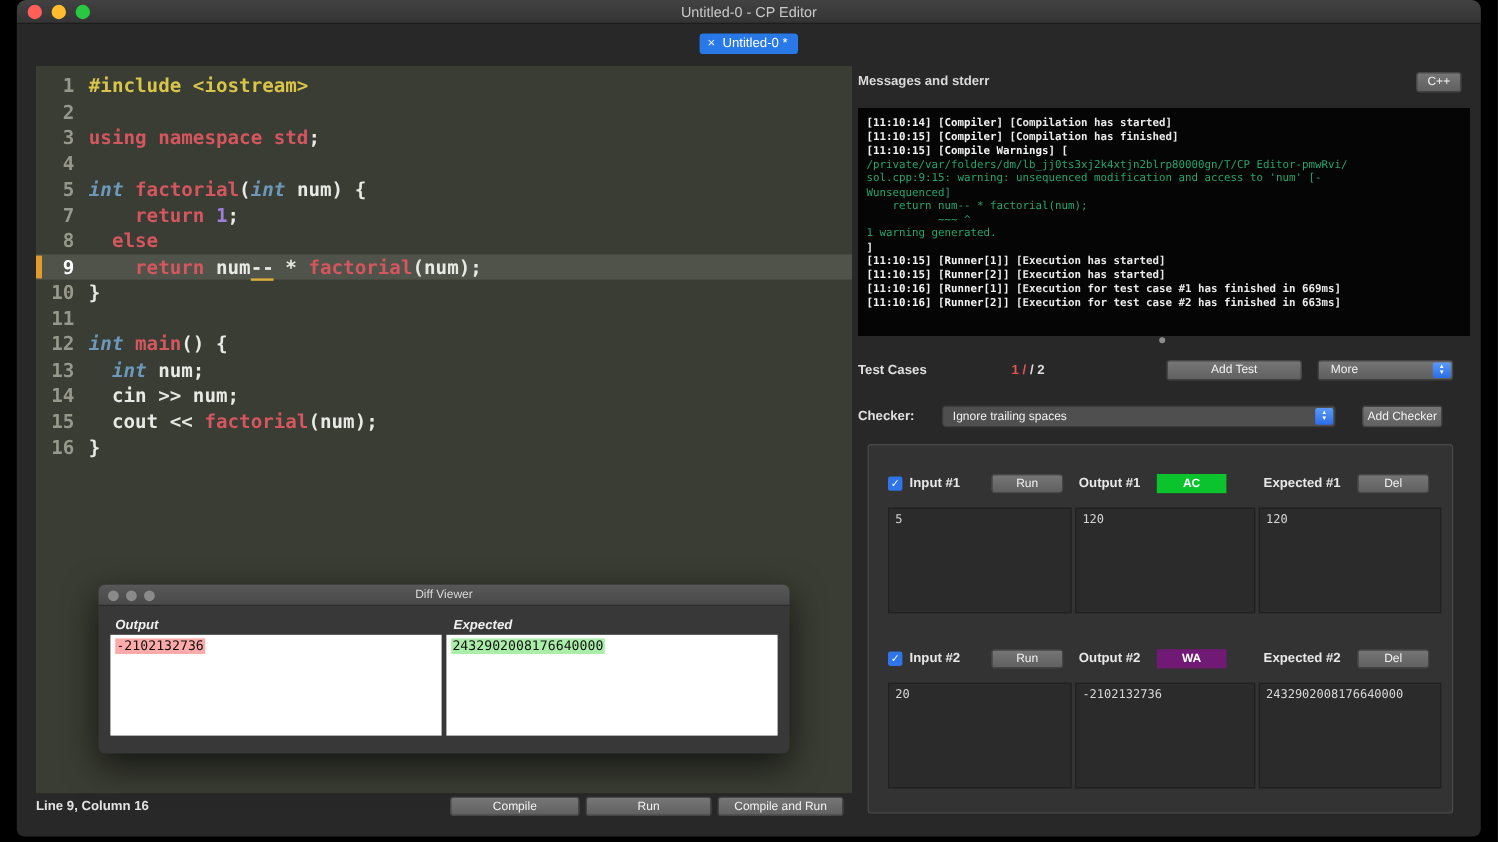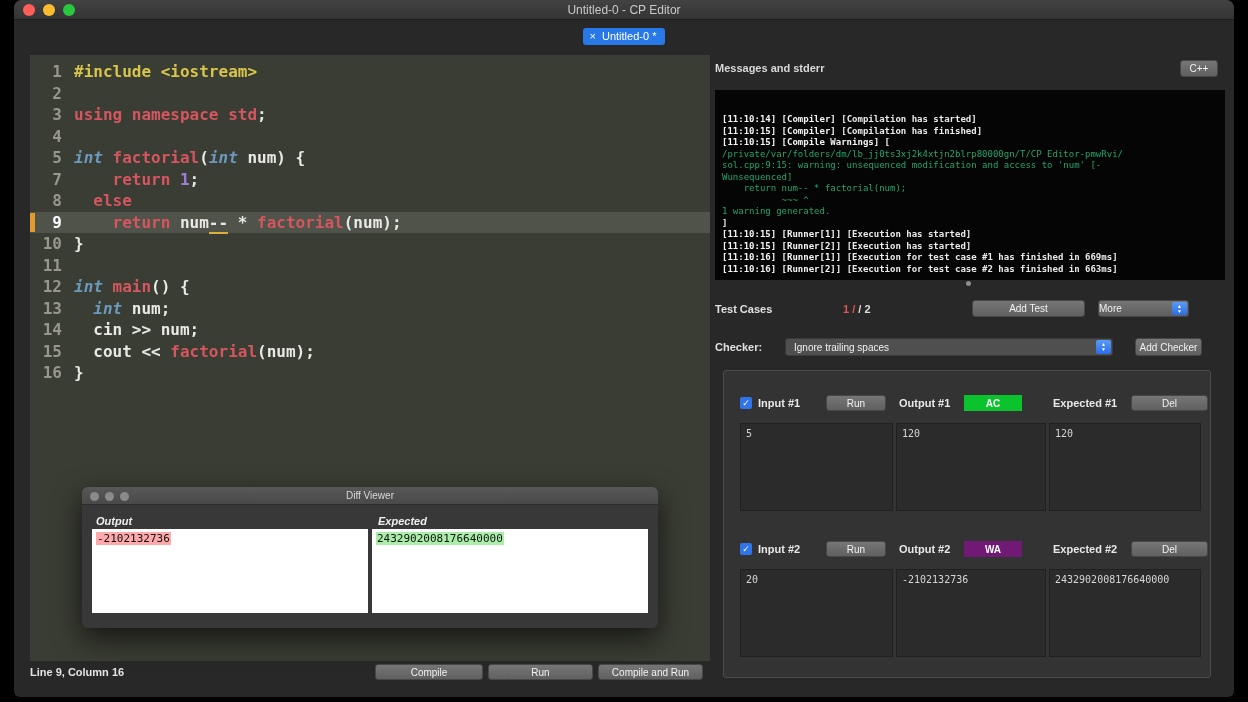--- a/index.html
+++ b/index.html
@@ -64,33 +64,33 @@
   .diff-pane { position:absolute; top:42px; width:276px; height:84px; background:#fff;
                font-family:"DejaVu Sans Mono",monospace; font-size:11px; color:#111; padding:3px 4px; }
   .diff-pane.out { left:10px; } .diff-pane.exp { left:290px; }
   .hl-red { background:#ffaaaa; padding:0 1px; }
   .hl-green { background:#aaeeaa; padding:0 1px; }
 
   
   .messages-title { position:absolute; left:701px; top:62px; font-size:11px; font-weight:bold; color:#d9d9d9; }
   .lang-btn { position:absolute; left:1166px; top:60px; width:38px; height:17px; }
   .console { position:absolute; left:701px; top:90px; width:510px; height:190px; background:#050505;
-             padding:24px 7px; overflow:hidden; font-family:"DejaVu Sans Mono",monospace; font-size:9px; }
+             padding:8px 7px; overflow:hidden; font-family:"DejaVu Sans Mono",monospace; font-size:9px; }
   .log-line { line-height:11.5px; white-space:pre; }
   .seg-b { color:#f4f4f4; font-weight:bold; }
   .seg-w { color:#eaeaea; font-weight:bold; }
   .seg-g { color:#23a56d; }
   .split-dot { position:absolute; left:952px; top:281px; width:5px; height:5px; border-radius:50%; background:#8d8d8d; }
 
   .tc-title { position:absolute; left:701px; top:303px; font-size:11px; font-weight:bold; color:#e0e0e0; }
   .tc-summary { position:absolute; left:829px; top:303px; font-size:11px; font-weight:bold; white-space:pre; }
   .add-test-btn { position:absolute; left:958px; top:300px; width:113px; height:17px; }
   .combo { position:relative; background:linear-gradient(#757575,#5e5e5e); border:1px solid #454545;
            border-radius:3px; color:#f0f0f0; font-size:10px; display:flex; align-items:center; }
-  .more-combo { position:absolute; left:1084px; top:300px; width:91px; height:17px; }
+  .more-combo { position:absolute; left:1084px; top:300px; width:113px; height:17px; padding-left:10px; }
   .combo-stepper { position:absolute; right:1px; top:1px; bottom:1px; width:15px;
                    background:linear-gradient(#5a9bf7,#2a6de8); border-radius:2px;
                    display:flex; flex-direction:column; align-items:center; justify-content:center;
                    color:#fff; font-size:5px; line-height:5px; }
   .checker-label { position:absolute; left:701px; top:341px; font-size:11px; font-weight:bold; color:#e0e0e0; }
   .checker-combo { position:absolute; left:771px; top:338px; width:328px; height:18px;
                    background:#4f4f4f; border:1px solid #3a3a3a; padding-left:8px; }
   .add-checker-btn { position:absolute; left:1121px; top:338px; width:67px; height:18px; }
 
   .test-panel { position:absolute; left:709px; top:370px; width:488px; height:308px;
@@ -100,21 +100,21 @@
   .case-head > * { position:absolute; top:0; }
   .checkbox { left:16px; top:2px; width:12px; height:12px; background:#2f74e8; border-radius:2px;
               color:#fff; font-size:9px; line-height:12px; text-align:center; }
   .case-label { font-size:11px; font-weight:bold; color:#e8e8e8; line-height:17px; }
   .input-label { left:34px; }
   .run-btn { left:102px; width:60px; height:16px; }
   .output-label { left:175px; }
   .verdict { left:240px; width:58px; height:16px; color:#fff; font-size:10px; font-weight:bold;
              display:flex; align-items:center; justify-content:center; }
   .expected-label { left:329px; }
-  .del-btn { left:407px; width:77px; height:16px; }
+  .del-btn { left:407px; width:60px; height:16px; }
   .case-boxes { position:relative; height:88px; margin-top:11px; }
   .case-box { position:absolute; top:0; height:88px; background:#2b2b2b; border:1px solid #202020;
               font-family:"DejaVu Sans Mono",monospace; font-size:10px; color:#d6d6d6; padding:4px 5px;
               white-space:pre; overflow:hidden; }
   .box-input { left:16px; width:153px; }
   .box-output { left:172px; width:150px; }
   .box-expected { left:325px; width:152px; }
 </style>
 </head>
 <body>

